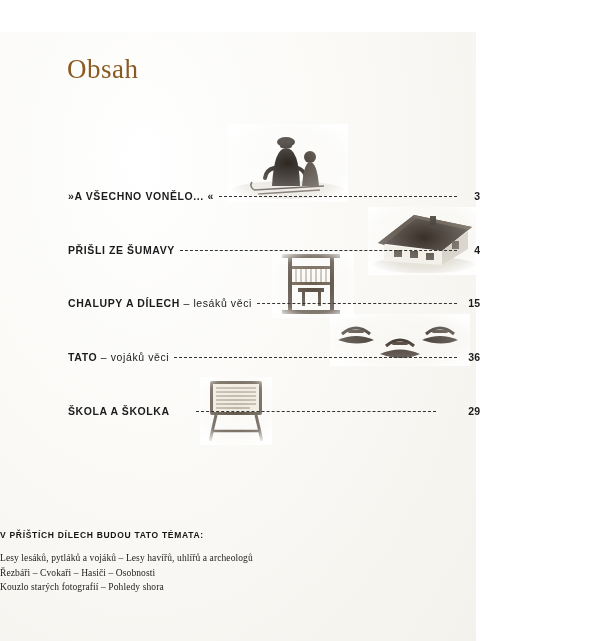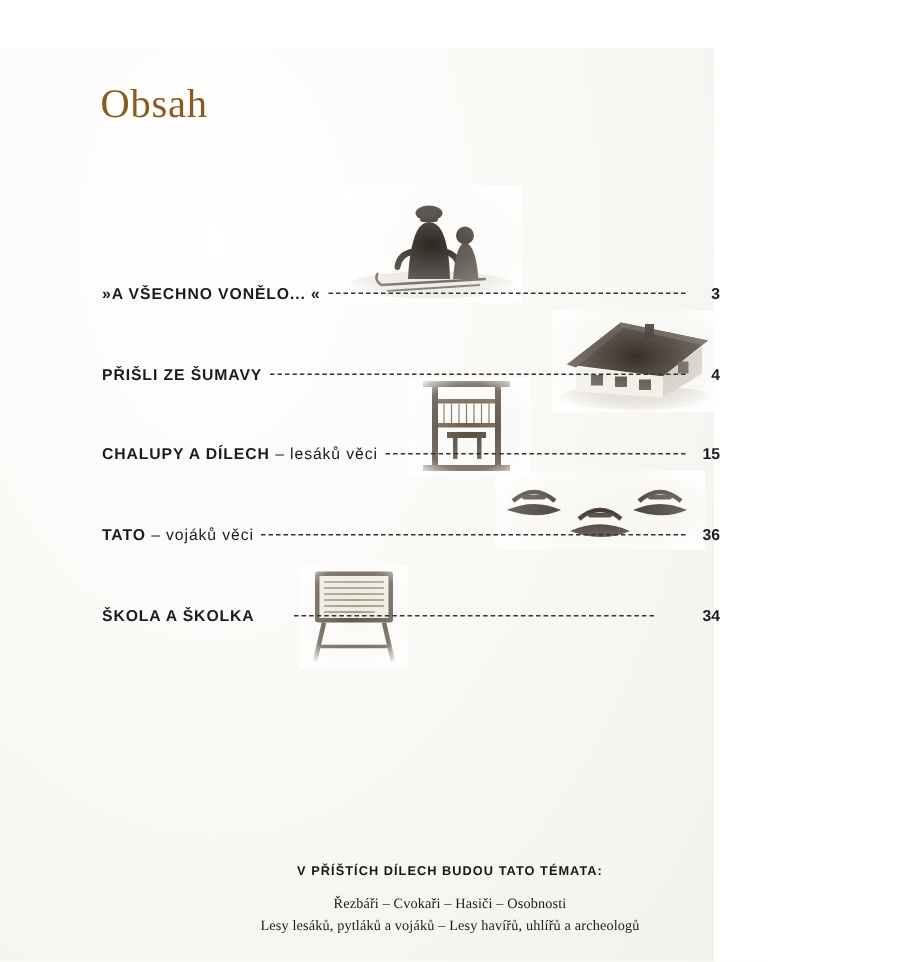--- a/index.html
+++ b/index.html
@@ -96,23 +96,23 @@
   .ill-sled   { left: 228px; top: 92px;  width: 120px; height: 78px; }
   .ill-house  { left: 368px; top: 175px; width: 112px; height: 68px; }
   .ill-loom   { left: 272px; top: 220px; width: 82px;  height: 66px; }
   .ill-irons  { left: 330px; top: 282px; width: 140px; height: 52px; }
   .ill-slate  { left: 200px; top: 345px; width: 72px;  height: 68px; }
 
   
   .footer {
     position: absolute;
     left: 0;
-    top: 543px;
+    top: 498px;
     width: 600px;
-    text-align: center;
+    text-align: left;
   }
   .footer-heading {
     font-family: "Liberation Sans", sans-serif;
     font-size: 8.5px;
     font-weight: bold;
     letter-spacing: 0.7px;
     color: #161616;
     margin-bottom: 11px;
   }
   .footer-line {
@@ -319,23 +319,24 @@
       <span class="toc-dots"></span>
       <span class="toc-page">36</span>
     </div>
 
     <div class="toc-row row5">
       <span class="toc-label">
         <span>ŠKOLA A ŠKOLKA</span>
         <span class="light"></span>
       </span>
       <span class="toc-dots"></span>
-      <span class="toc-page">34</span>
+      <span class="toc-page">29</span>
     </div>
 
   </div>
 
   <div class="footer">
     <div class="footer-heading">V PŘÍŠTÍCH DÍLECH BUDOU TATO TÉMATA:</div>
+    <div class="footer-line">Lesy lesáků, pytláků a vojáků – Lesy havířů, uhlířů a archeologů</div>
     <div class="footer-line">Řezbáři – Cvokaři – Hasiči – Osobnosti</div>
-    <div class="footer-line">Lesy lesáků, pytláků a vojáků – Lesy havířů, uhlířů a archeologů</div>
+    <div class="footer-line">Kouzlo starých fotografií – Pohledy shora</div>
   </div>
 </div>
 
 </body></html>

